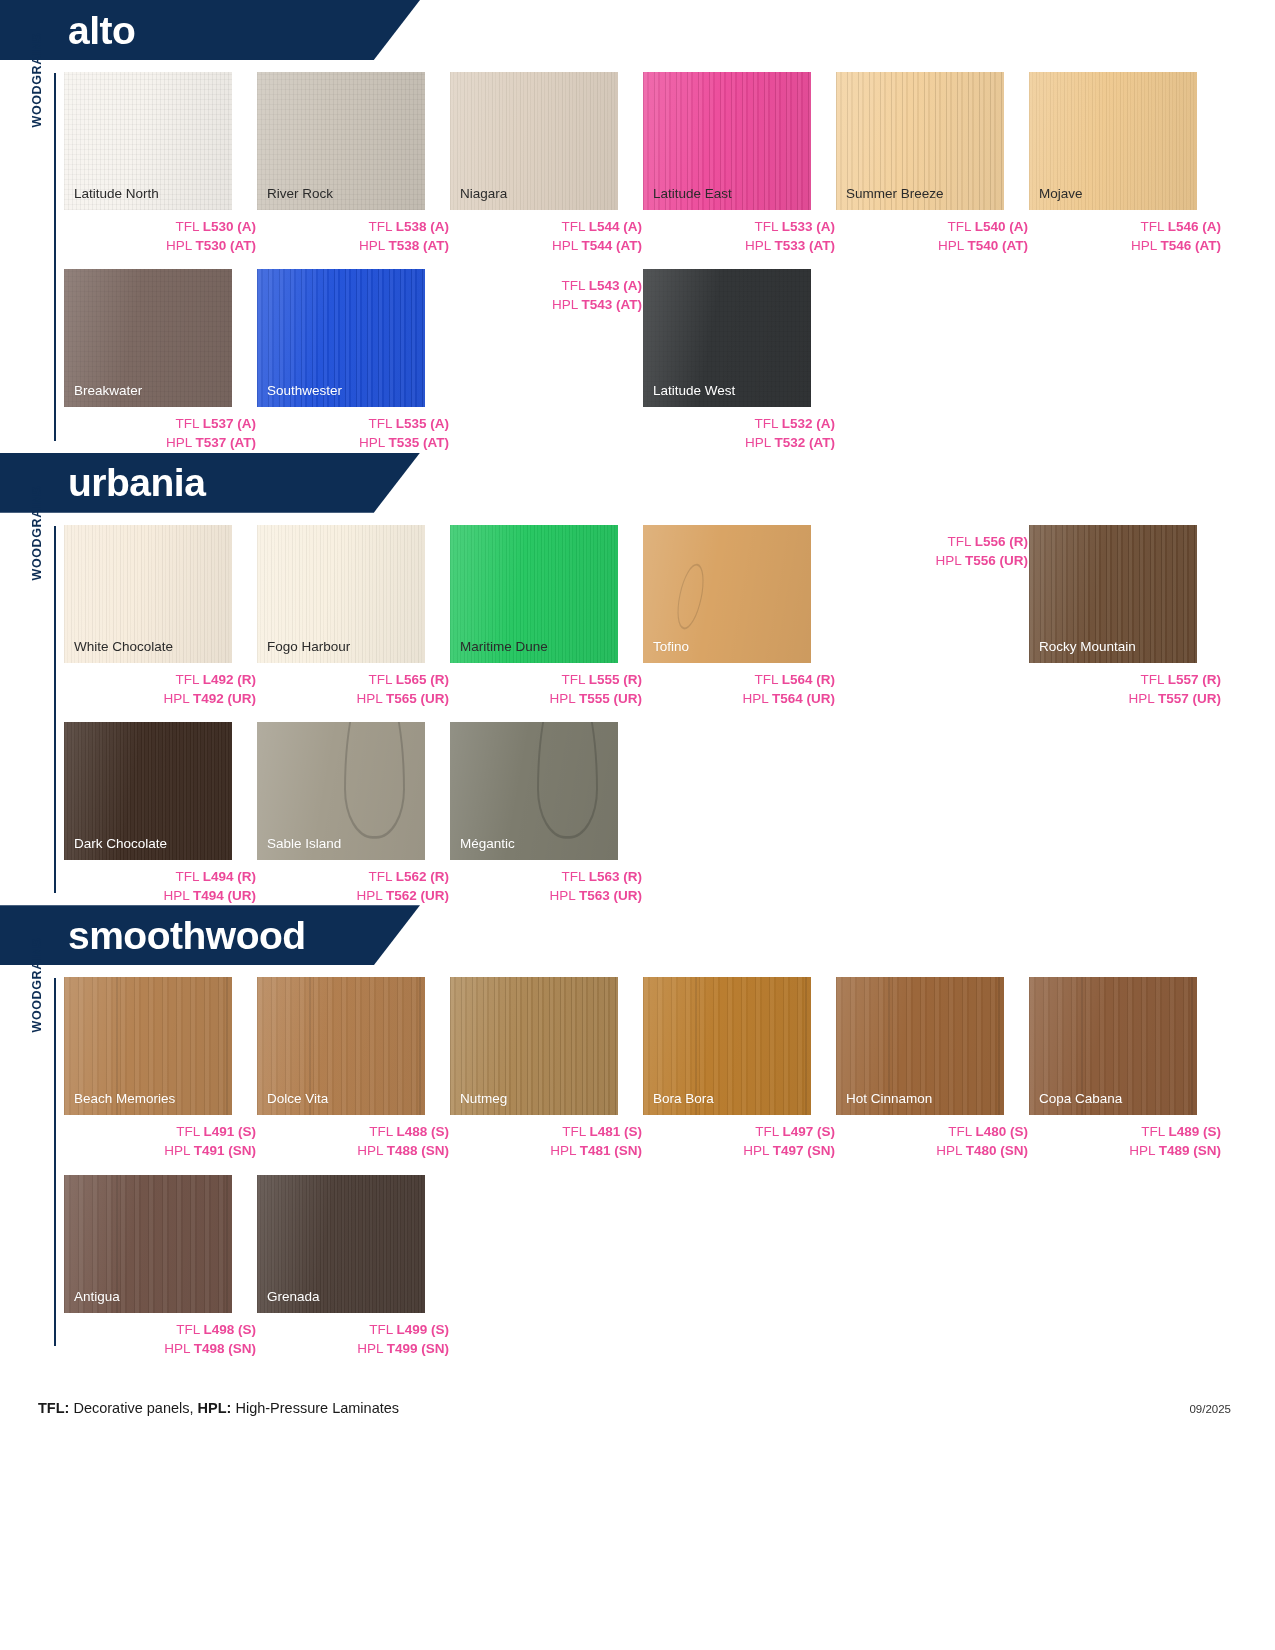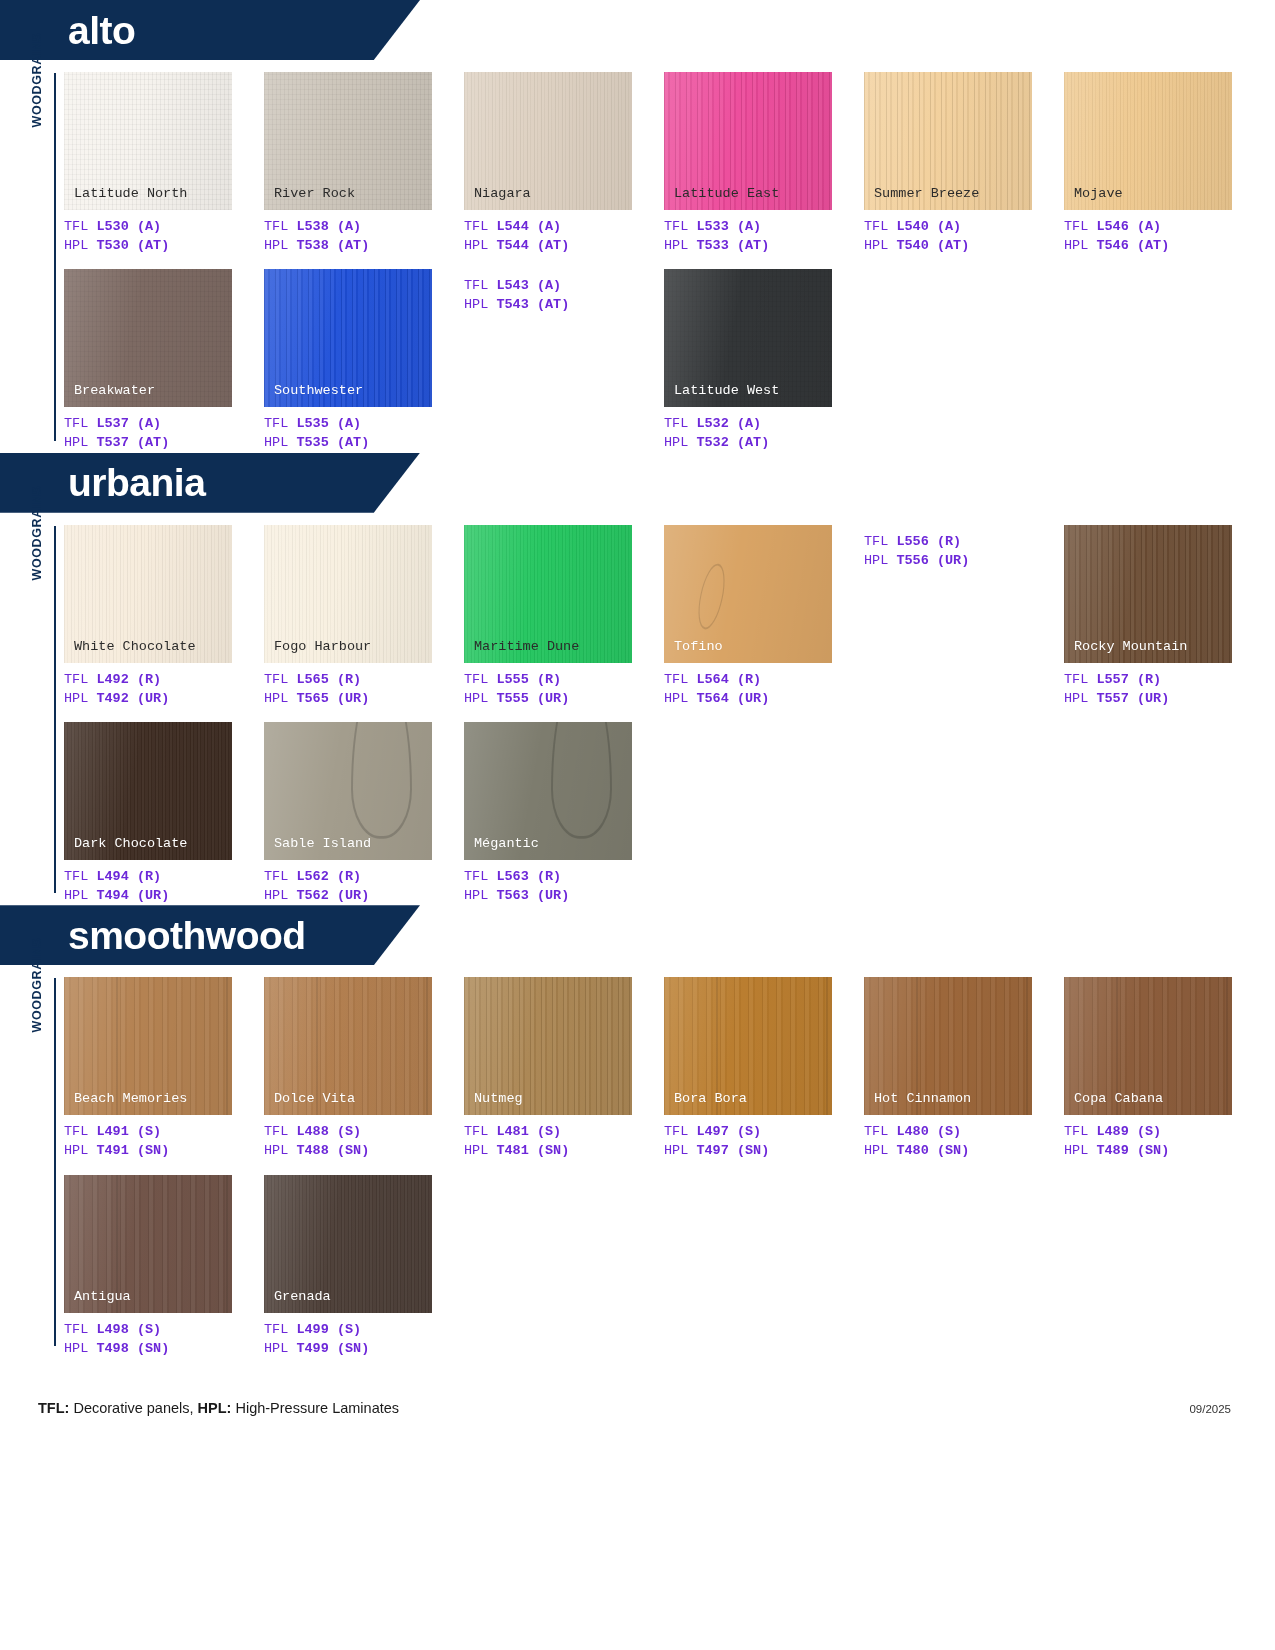--- a/index.html
+++ b/index.html
@@ -7,21 +7,21 @@
   body {
     width: 1275px;
     height: 1650px;
     background: #ffffff;
     font-family: "Liberation Sans", sans-serif;
     color: #1a1a1a;
     position: relative;
     overflow: hidden;
   }
 
-  .page { position: relative; width: 1275px; height: 1454px; }
+  .page { position: relative; width: 1275px; height: 1454px; text-align: right; }
 
   
   .banner {
     position: relative;
     height: 60px;
     margin-left: 0;
     display: flex;
     align-items: center;
   }
   .banner-shape {
@@ -76,22 +76,21 @@
     letter-spacing: 0.6px;
     color: #0d2d54;
   }
 
   .swatch-row {
     display: flex;
     gap: 0;
   }
   .swatch-cell {
     width: 192px;
-    margin-right: 8px;
-    font-family: Liberation Mono, monospace;
+    margin-right: 1px;
   }
   .swatch {
     position: relative;
     width: 168px;
     height: 138px;
     overflow: hidden;
     background: #ddd;
   }
   .swatch-name {
     position: absolute;
@@ -102,21 +101,21 @@
     z-index: 3;
     text-shadow: 0 0 2px rgba(0,0,0,0.08);
   }
   .swatch-name.dark { color: #2b2b2b; text-shadow: none; }
   .swatch-name.light { color: #ffffff; }
 
   .codes {
     margin-top: 7px;
     font-size: 13.5px;
     line-height: 1.42;
-    color: #6d28d9;
+    color: #ec4899;
     white-space: nowrap;
   }
   .codes b { font-weight: bold; }
   .codes .pre { font-weight: normal; }
 
   .row-gap { height: 14px; }
 
   
   .grain {
     position: absolute;

